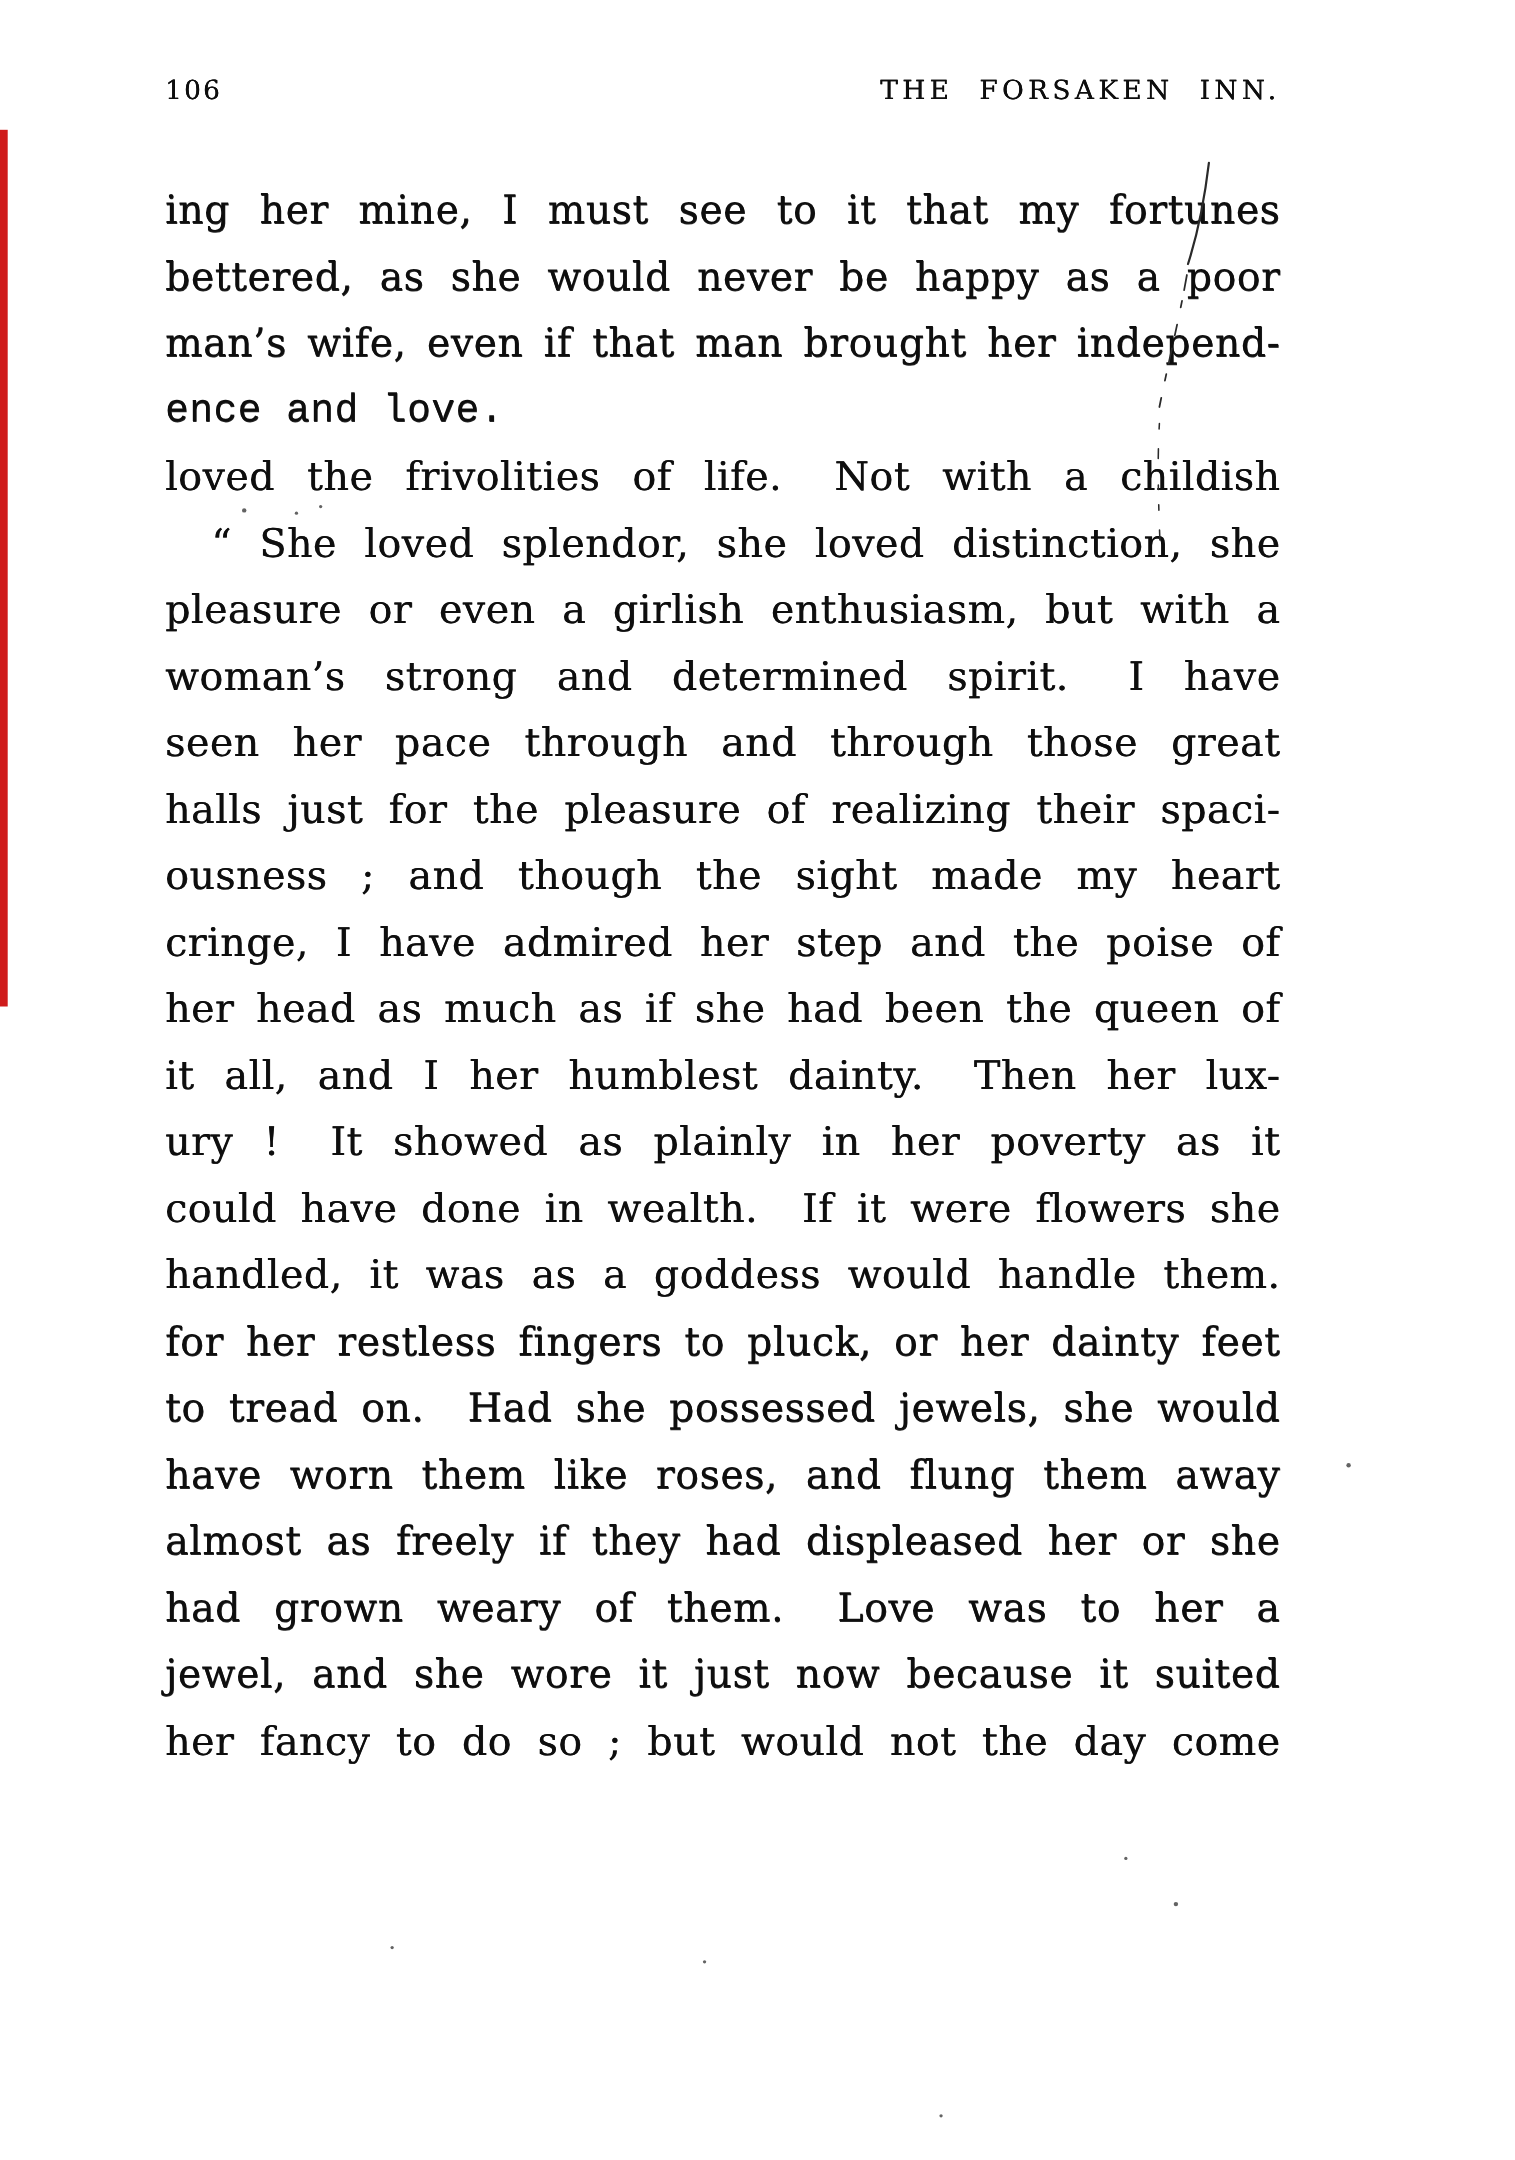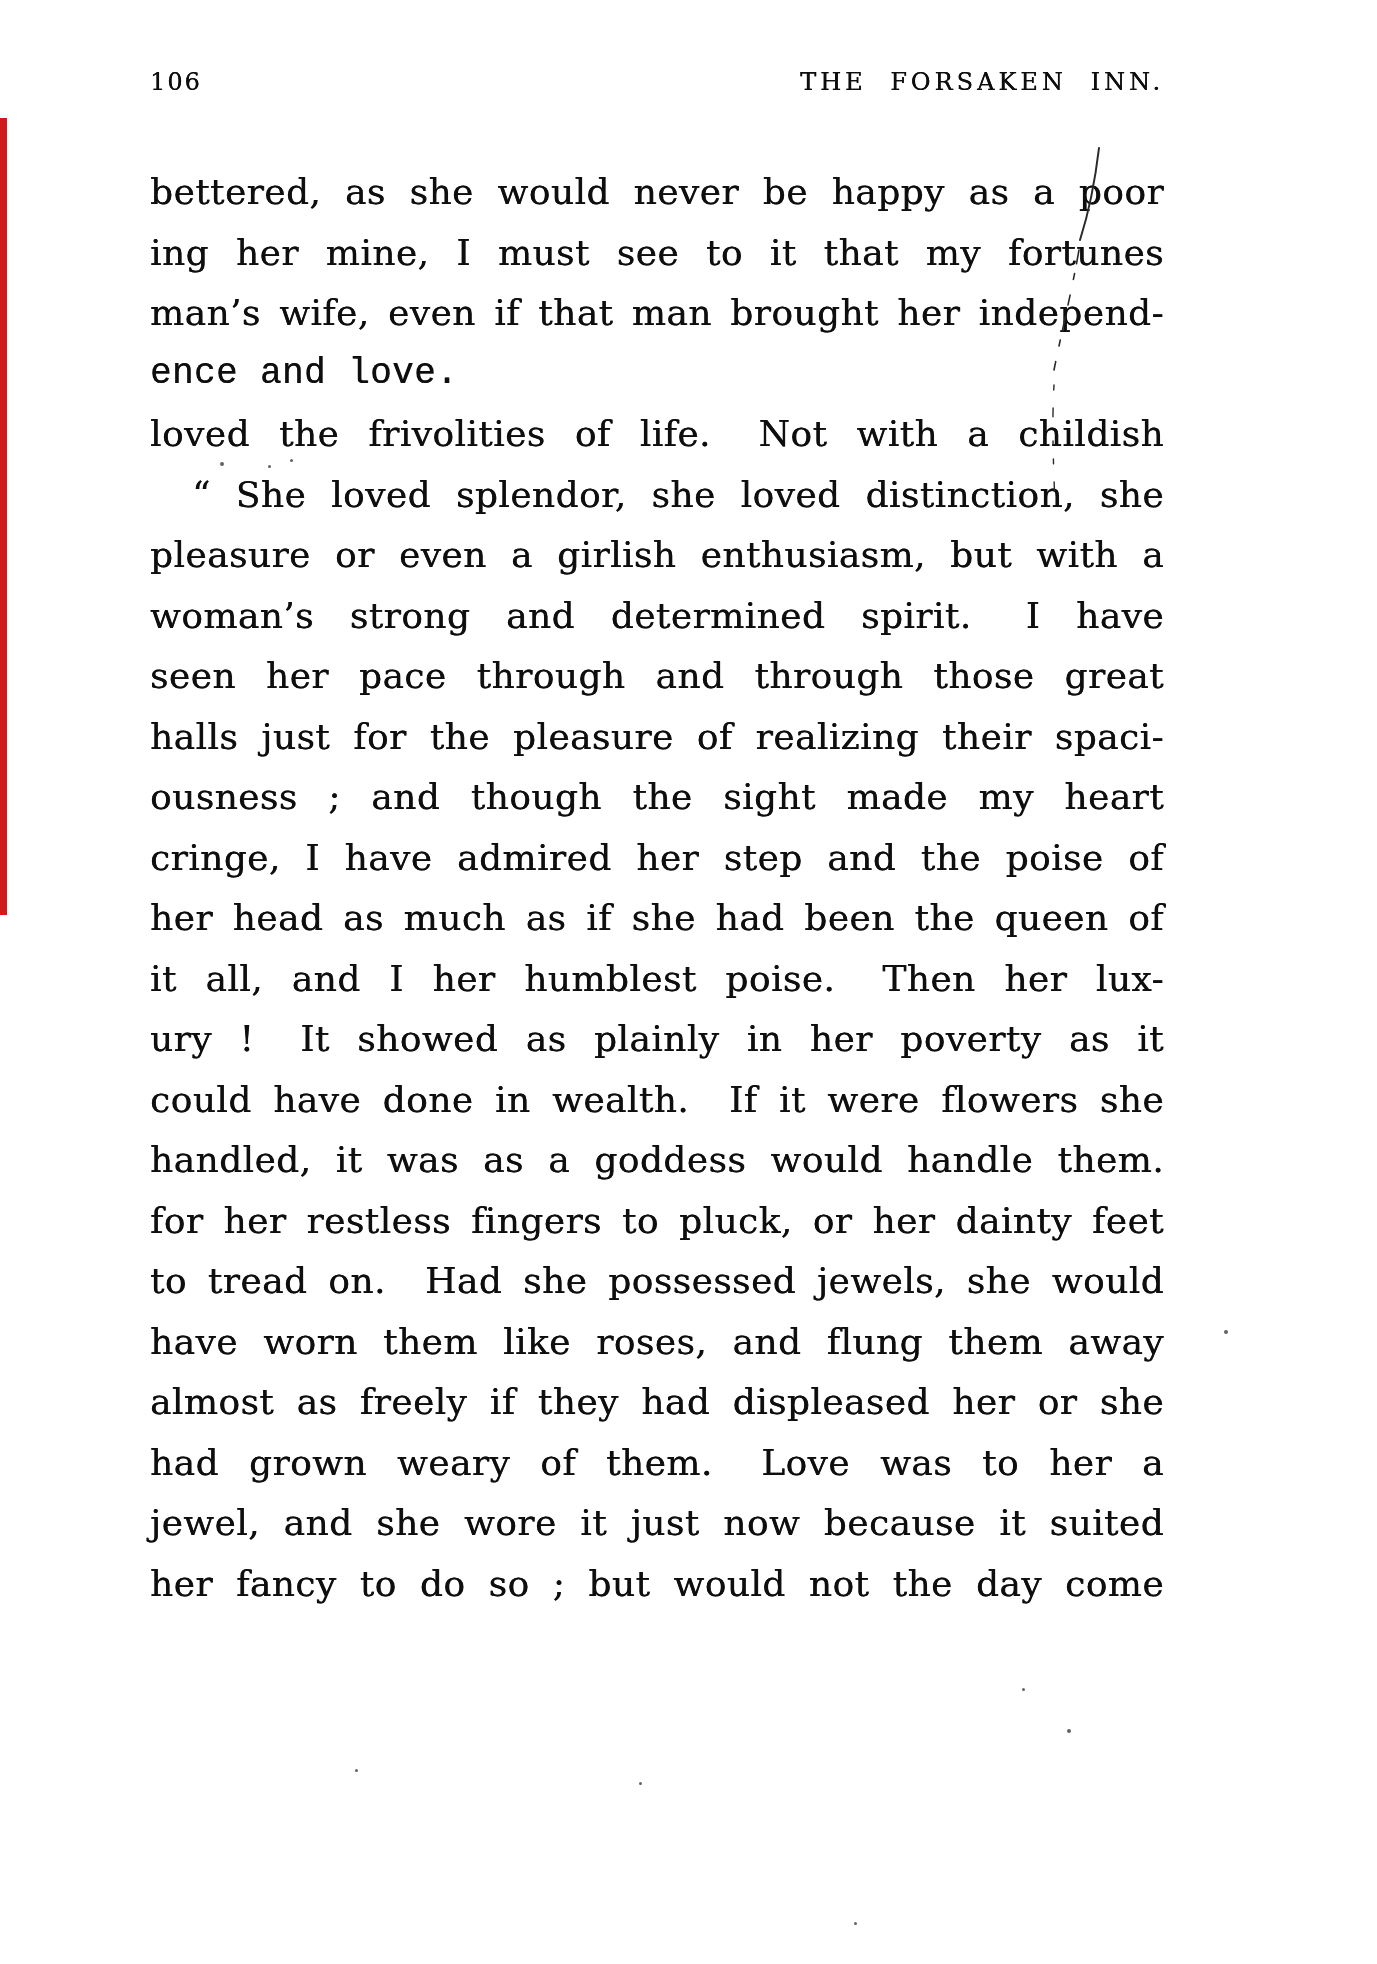--- a/index.html
+++ b/index.html
@@ -83,34 +83,34 @@
 <div class="page">
 
   <div class="red-edge" style="background: rgb(207, 27, 27);"></div>
 
   <div class="header">
     <span class="page-number">106</span>
     <div class="running-title">THE FORSAKEN INN.</div>
   </div>
 
   <div class="text-block" id="text-block">
+      <div class="line">ing her mine, I must see to it that my fortunes</div>
       <div class="line">bettered, as she would never be happy as a poor</div>
-      <div class="line">ing her mine, I must see to it that my fortunes</div>
       <div class="line">man’s wife, even if that man brought her independ-</div>
       <div class="line no-justify">ence and love.</div>
       <div class="line">loved the frivolities of life.  Not with a childish</div>
       <div class="line indent">“ She loved splendor, she loved distinction, she</div>
       <div class="line">pleasure or even a girlish enthusiasm, but with a</div>
       <div class="line">woman’s strong and determined spirit.  I have</div>
       <div class="line">seen her pace through and through those great</div>
       <div class="line">halls just for the pleasure of realizing their spaci-</div>
       <div class="line">ousness ; and though the sight made my heart</div>
       <div class="line">cringe, I have admired her step and the poise of</div>
       <div class="line">her head as much as if she had been the queen of</div>
-      <div class="line">it all, and I her humblest poise.  Then her lux-</div>
+      <div class="line">it all, and I her humblest dainty.  Then her lux-</div>
       <div class="line">ury !  It showed as plainly in her poverty as it</div>
       <div class="line">could have done in wealth.  If it were flowers she</div>
       <div class="line">handled, it was as a goddess would handle them.</div>
       <div class="line">for her restless fingers to pluck, or her dainty feet</div>
       <div class="line">to tread on.  Had she possessed jewels, she would</div>
       <div class="line">have worn them like roses, and flung them away</div>
       <div class="line">almost as freely if they had displeased her or she</div>
       <div class="line">had grown weary of them.  Love was to her a</div>
       <div class="line">jewel, and she wore it just now because it suited</div>
       <div class="line">her fancy to do so ; but would not the day come</div>

